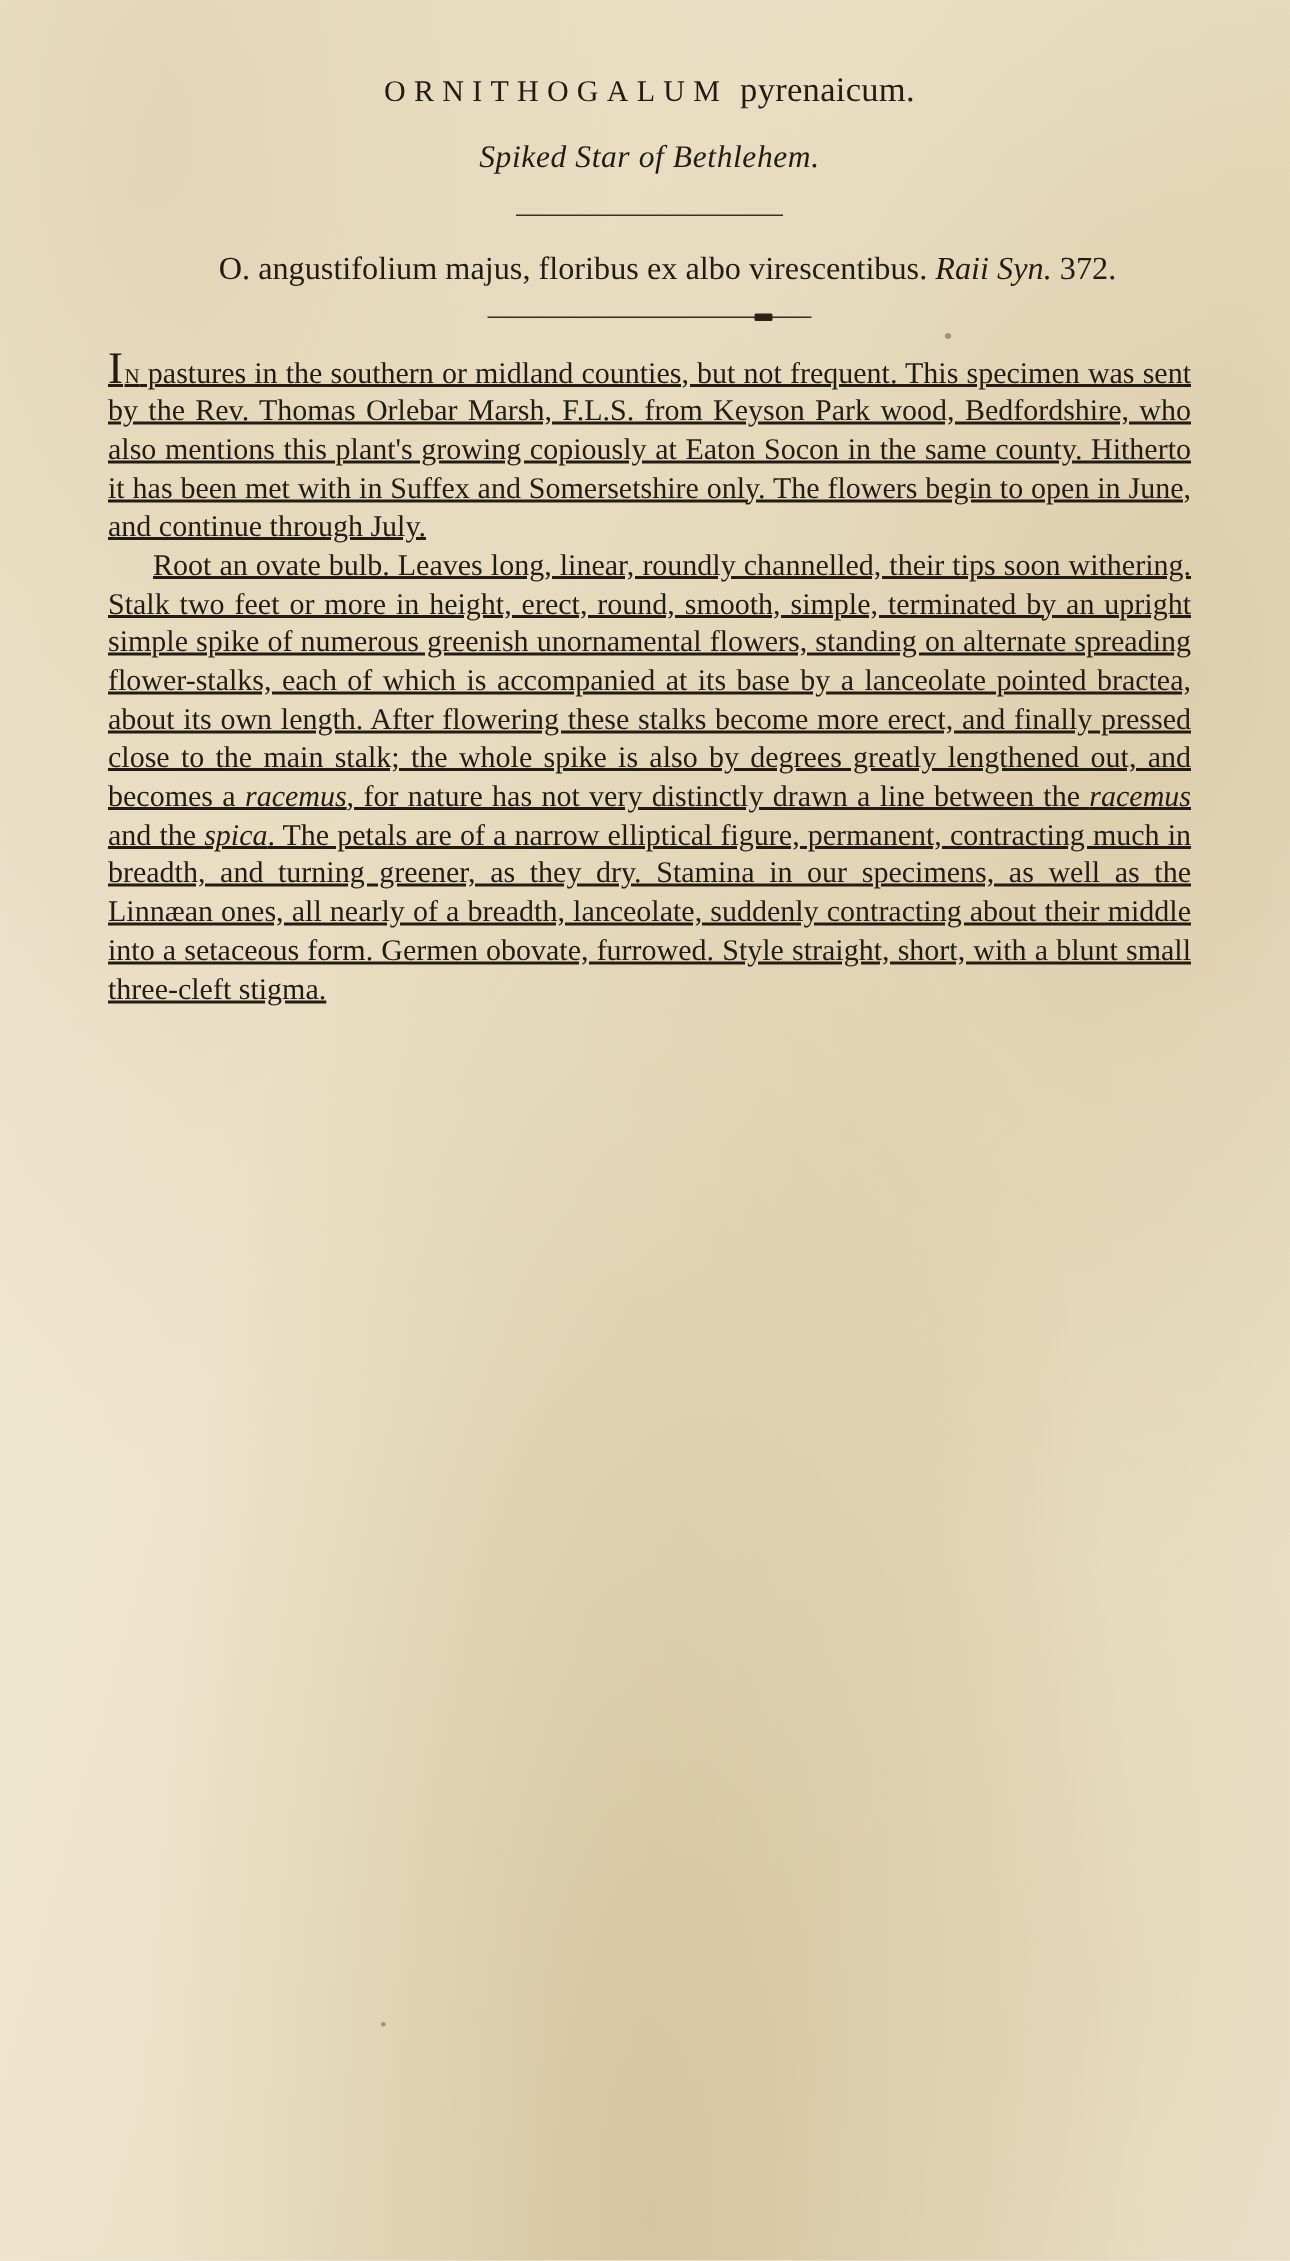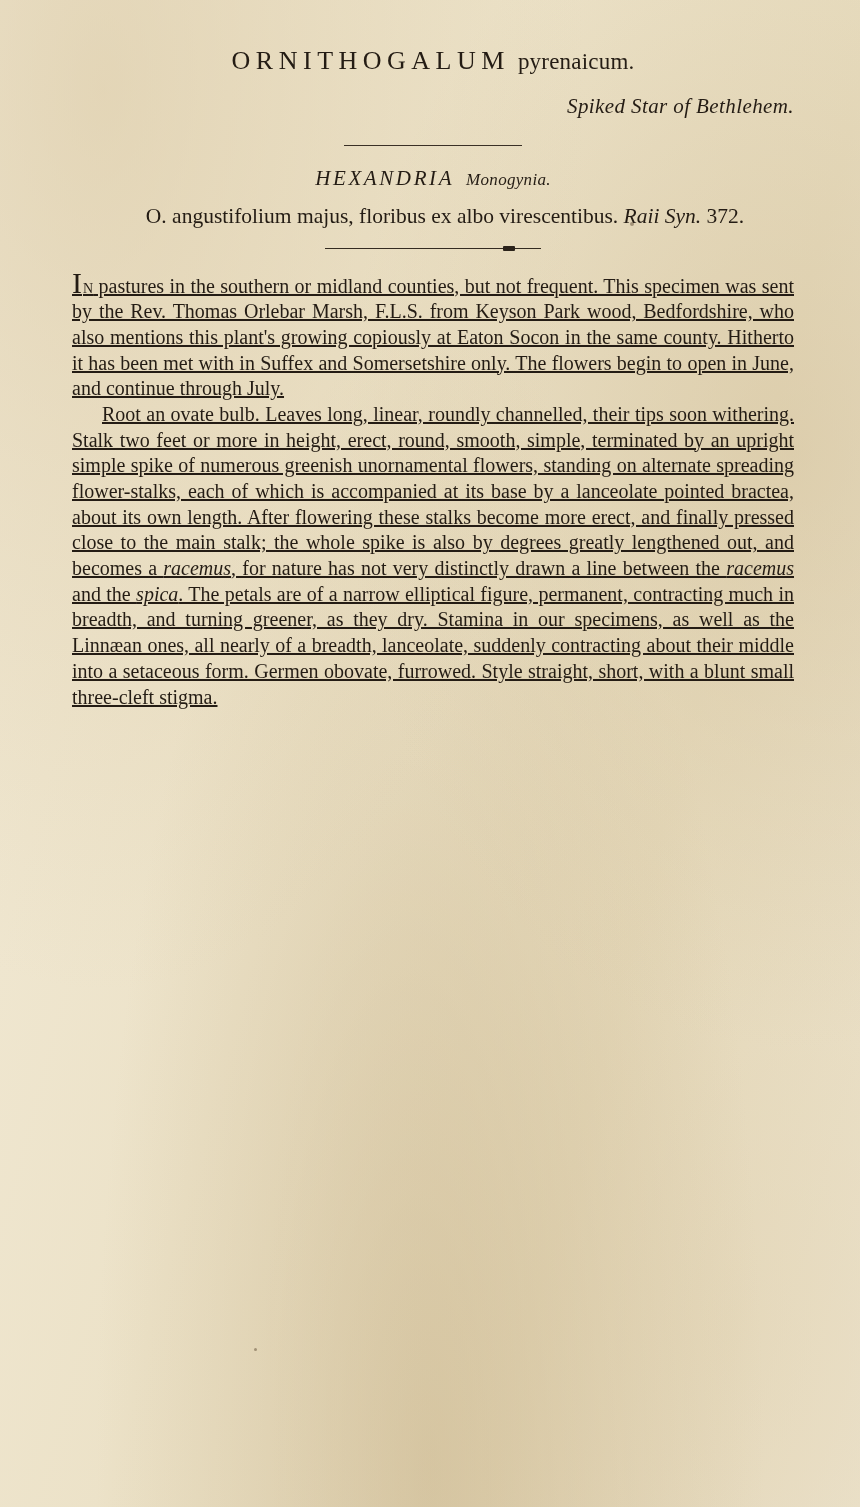--- a/index.html
+++ b/index.html
@@ -43,29 +43,29 @@
   }
   .page-number .brk { letter-spacing: 0; }
   .title {
     text-align: center;
     font-size: 25px;
     margin-bottom: 18px;
     white-space: nowrap;
   }
   .title .genus {
     letter-spacing: 5.5px;
-    font-size: 26px;
+    font-size: 20px;
   }
   .title .species {
     letter-spacing: 0.2px;
     font-size: 23px;
     margin-left: 8px;
   }
   .subtitle {
-    text-align: right;
+    text-align: center;
     font-style: italic;
     font-size: 21px;
     letter-spacing: 0.4px;
     margin-bottom: 26px;
   }
   .rule {
     width: 178px;
     height: 0;
     border-top: 1.6px solid #3a3026;
     margin: 0 auto 20px auto;
@@ -152,23 +152,20 @@
 
 
   <div class="title">
     <span class="genus">ORNITHOGALUM</span><span class="species">pyrenaicum.</span>
   </div>
 
   <div class="subtitle">Spiked Star of Bethlehem.</div>
 
   <div class="rule"></div>
 
-  <div class="class-line">
-    <span class="ord">HEXANDRIA</span><span class="sub">Monogynia.</span>
-  </div>
 
 
 
 
   <div class="entry syn-extra">
     <span class="hang">O. angustifolium majus, floribus ex albo virescentibus. <span class="it">Raii Syn.</span> 372.</span>
   </div>
 
   <div class="rule second"></div>
 

